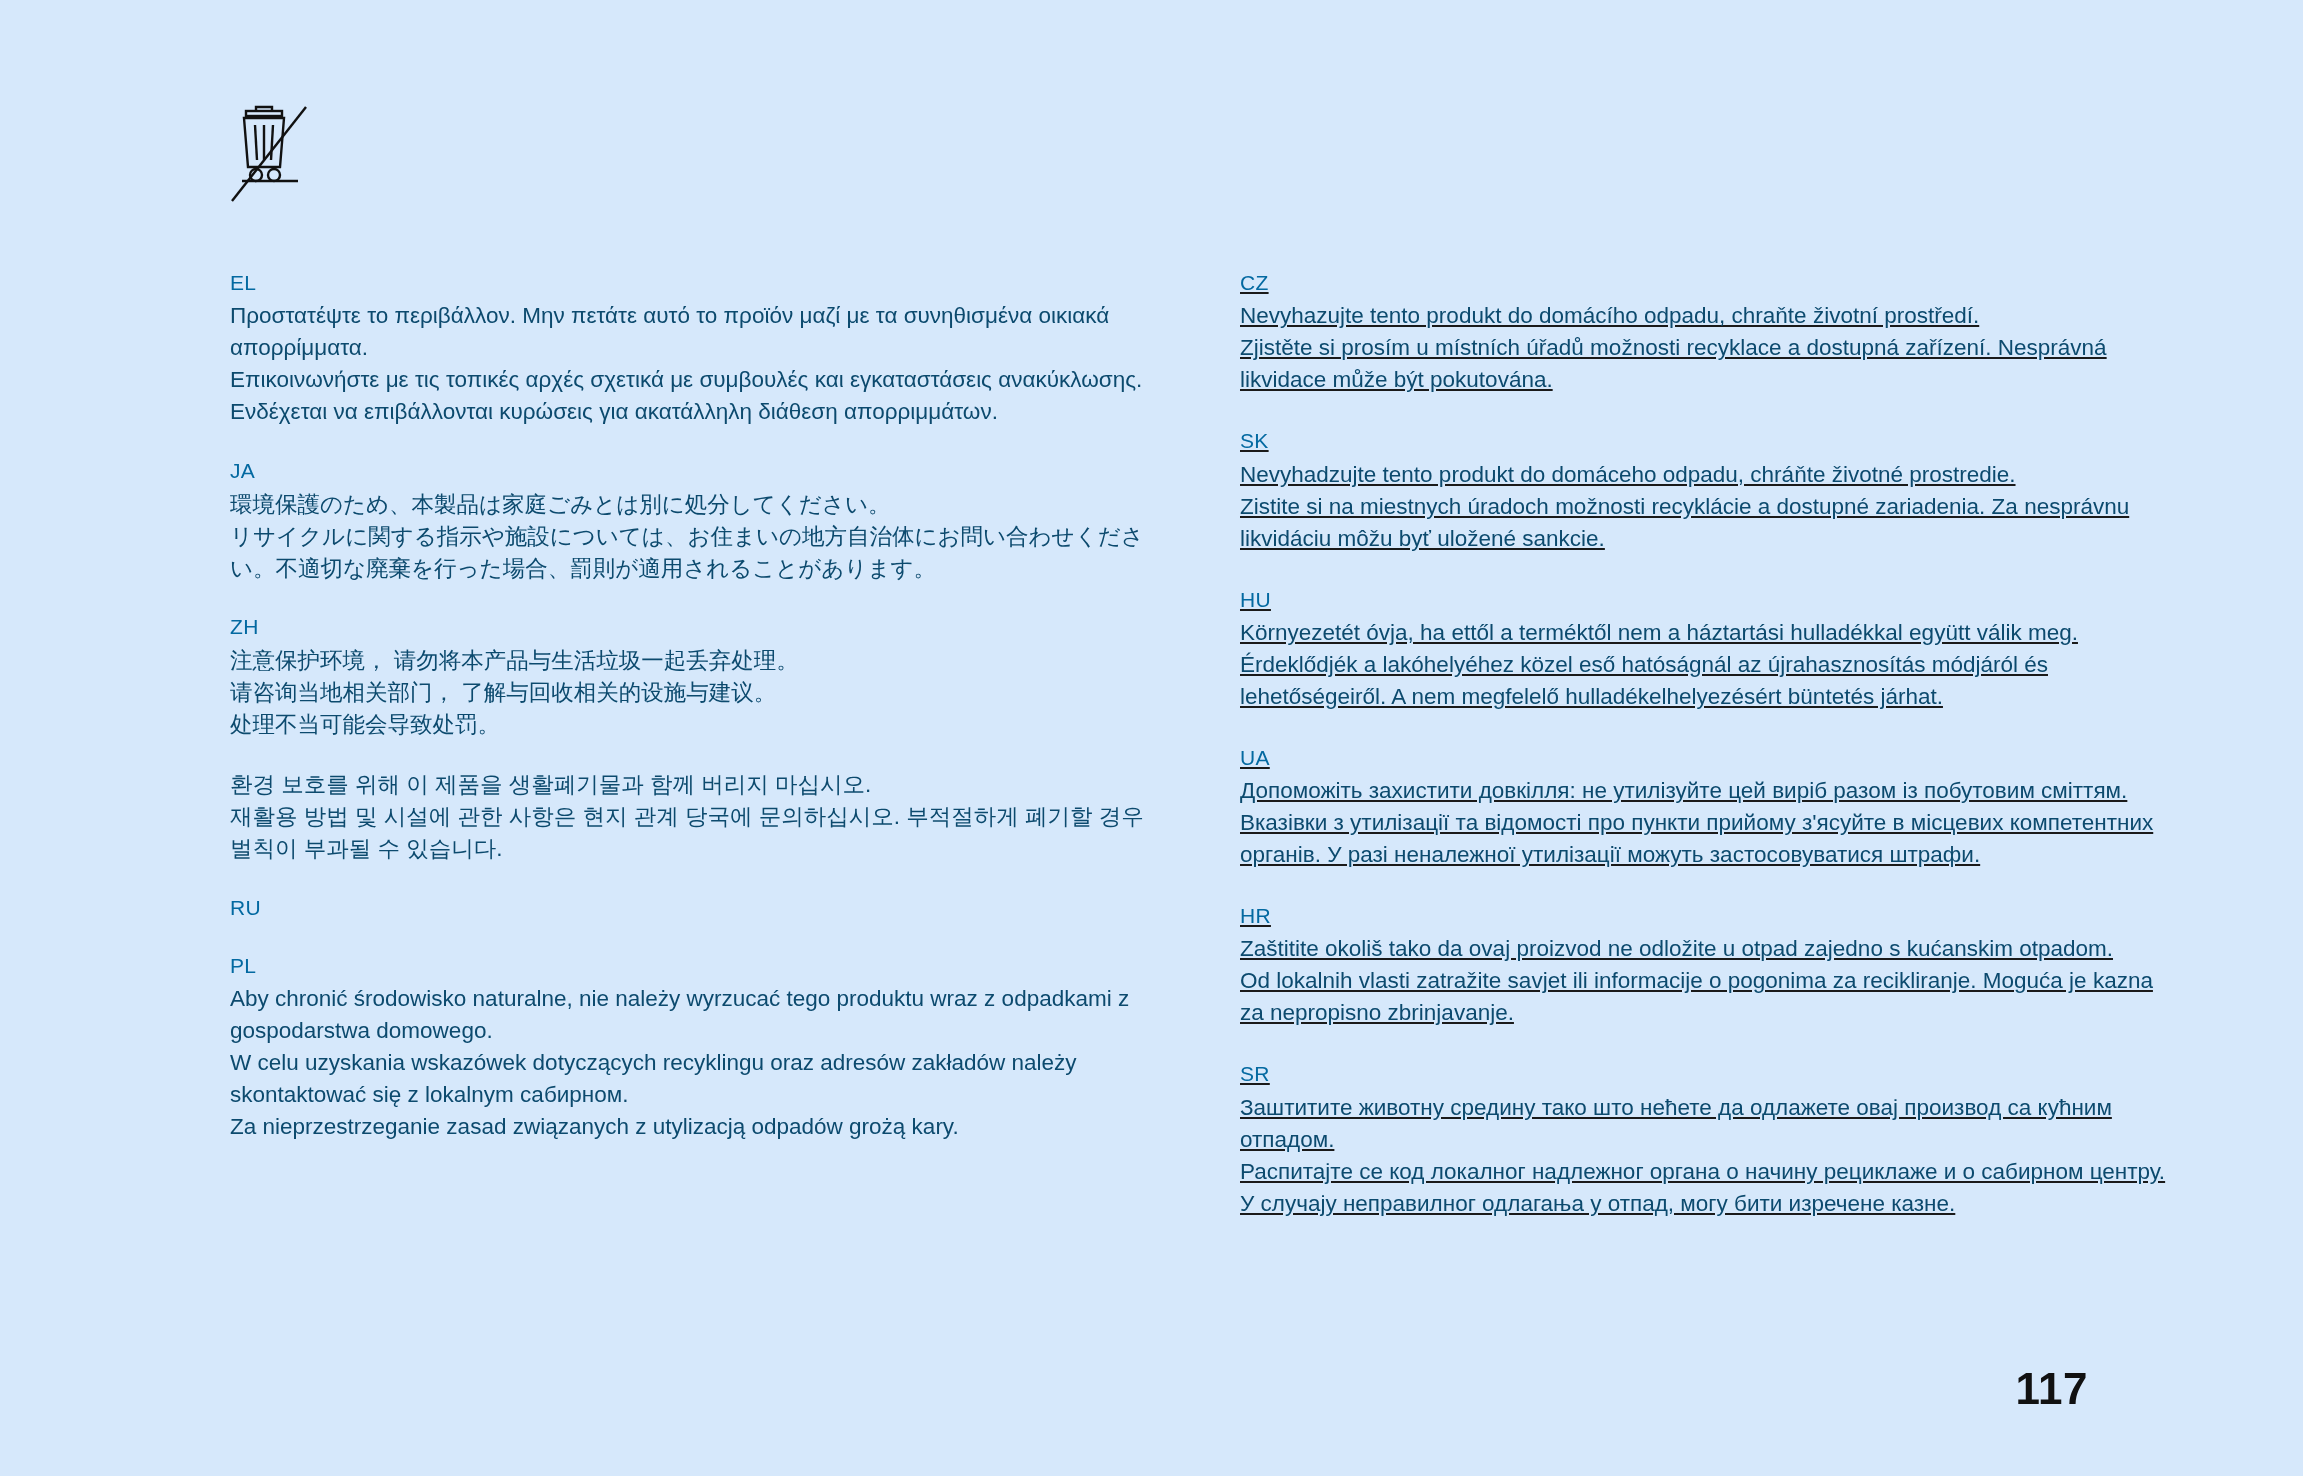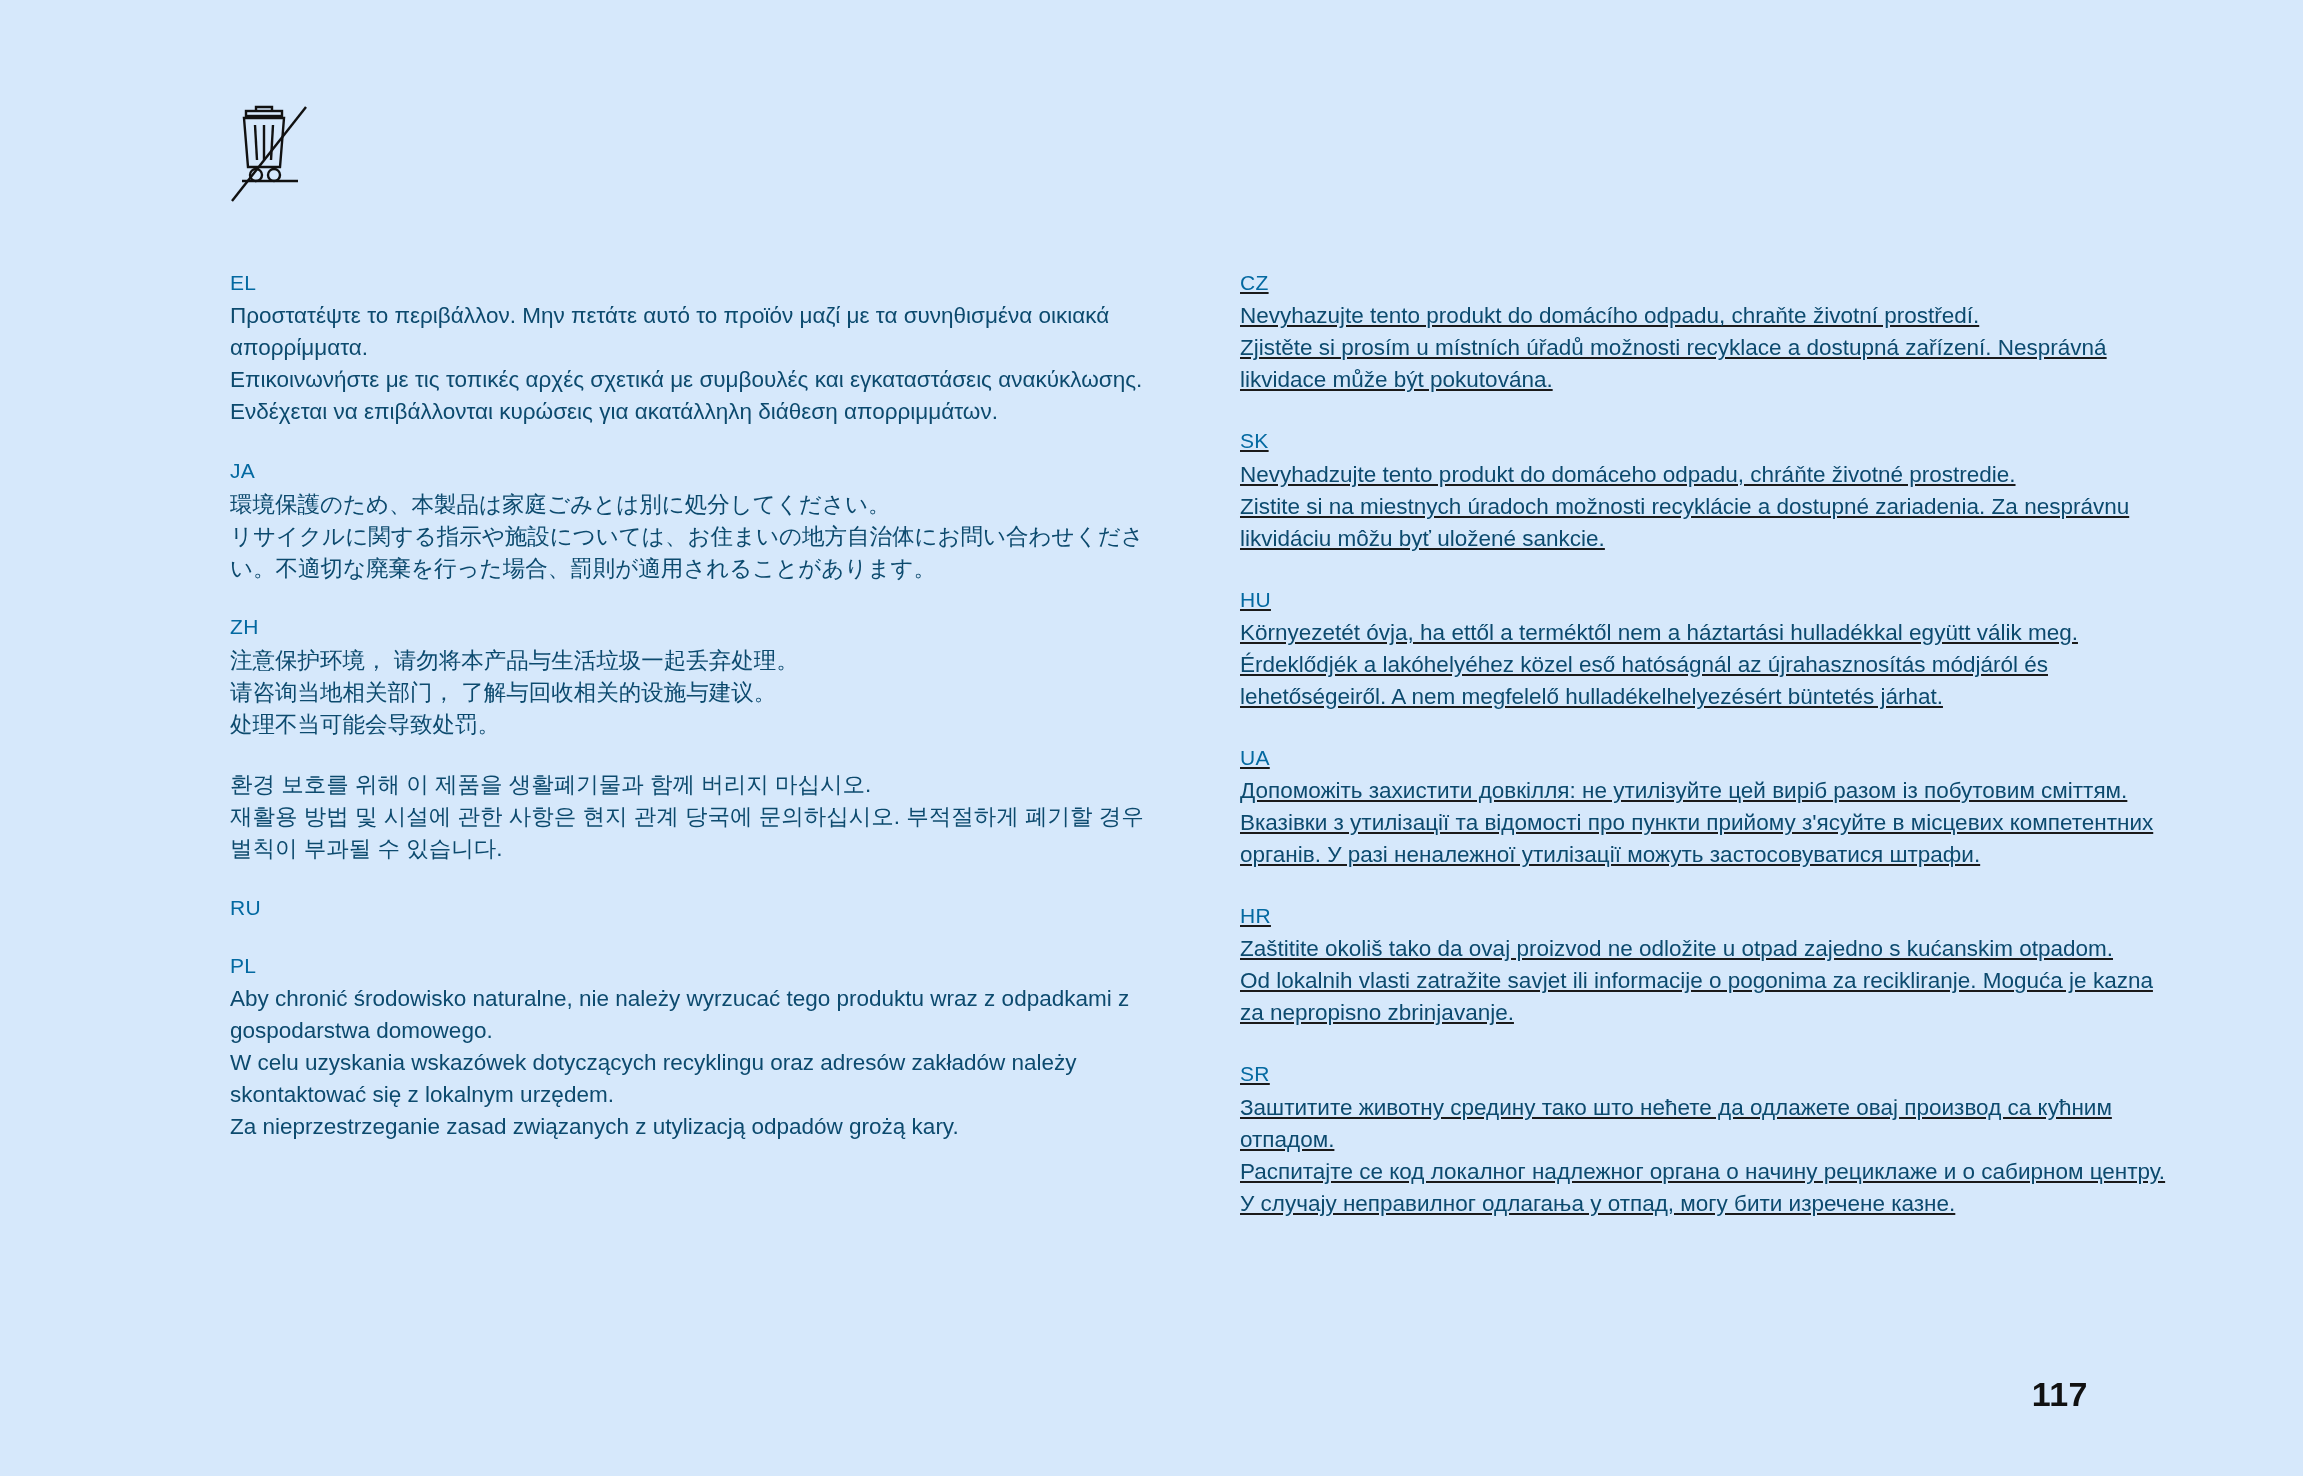--- a/index.html
+++ b/index.html
@@ -63,21 +63,21 @@
     white-space: pre-line;
   }
   .col-right .block {
     margin-bottom: 30px;
     text-decoration: underline;
   }
   .page-number {
     position: absolute;
     right: 215px;
     bottom: 62px;
-    font-size: 34px;
+    font-size: 44px;
     font-weight: bold;
     color: #111;
     letter-spacing: 0.5px;
   }
 </style>
 </head>
 <body>
 
 <div class="page">
 
@@ -120,21 +120,21 @@
       <div class="block">
         <div class="lang-body">환경 보호를 위해 이 제품을 생활폐기물과 함께 버리지 마십시오.
 재활용 방법 및 시설에 관한 사항은 현지 관계 당국에 문의하십시오. 부적절하게 폐기할 경우 벌칙이 부과될 수 있습니다.</div>
       </div>
       <div class="block">
         <div class="lang-code">RU</div>
       </div>
       <div class="block">
         <div class="lang-code">PL</div>
         <div class="lang-body">Aby chronić środowisko naturalne, nie należy wyrzucać tego produktu wraz z odpadkami z gospodarstwa domowego.
-W celu uzyskania wskazówek dotyczących recyklingu oraz adresów zakładów należy skontaktować się z lokalnym urzędem.
+W celu uzyskania wskazówek dotyczących recyklingu oraz adresów zakładów należy skontaktować się z lokalnym сабирном.
 Za nieprzestrzeganie zasad związanych z utylizacją odpadów grożą kary.</div>
       </div>
     </div>
 
     <div class="col col-right">
       <div class="block">
         <div class="lang-code">CZ</div>
         <div class="lang-body">Nevyhazujte tento produkt do domácího odpadu, chraňte životní prostředí.
 Zjistěte si prosím u místních úřadů možnosti recyklace a dostupná zařízení. Nesprávná likvidace může být pokutována.</div>
       </div>

